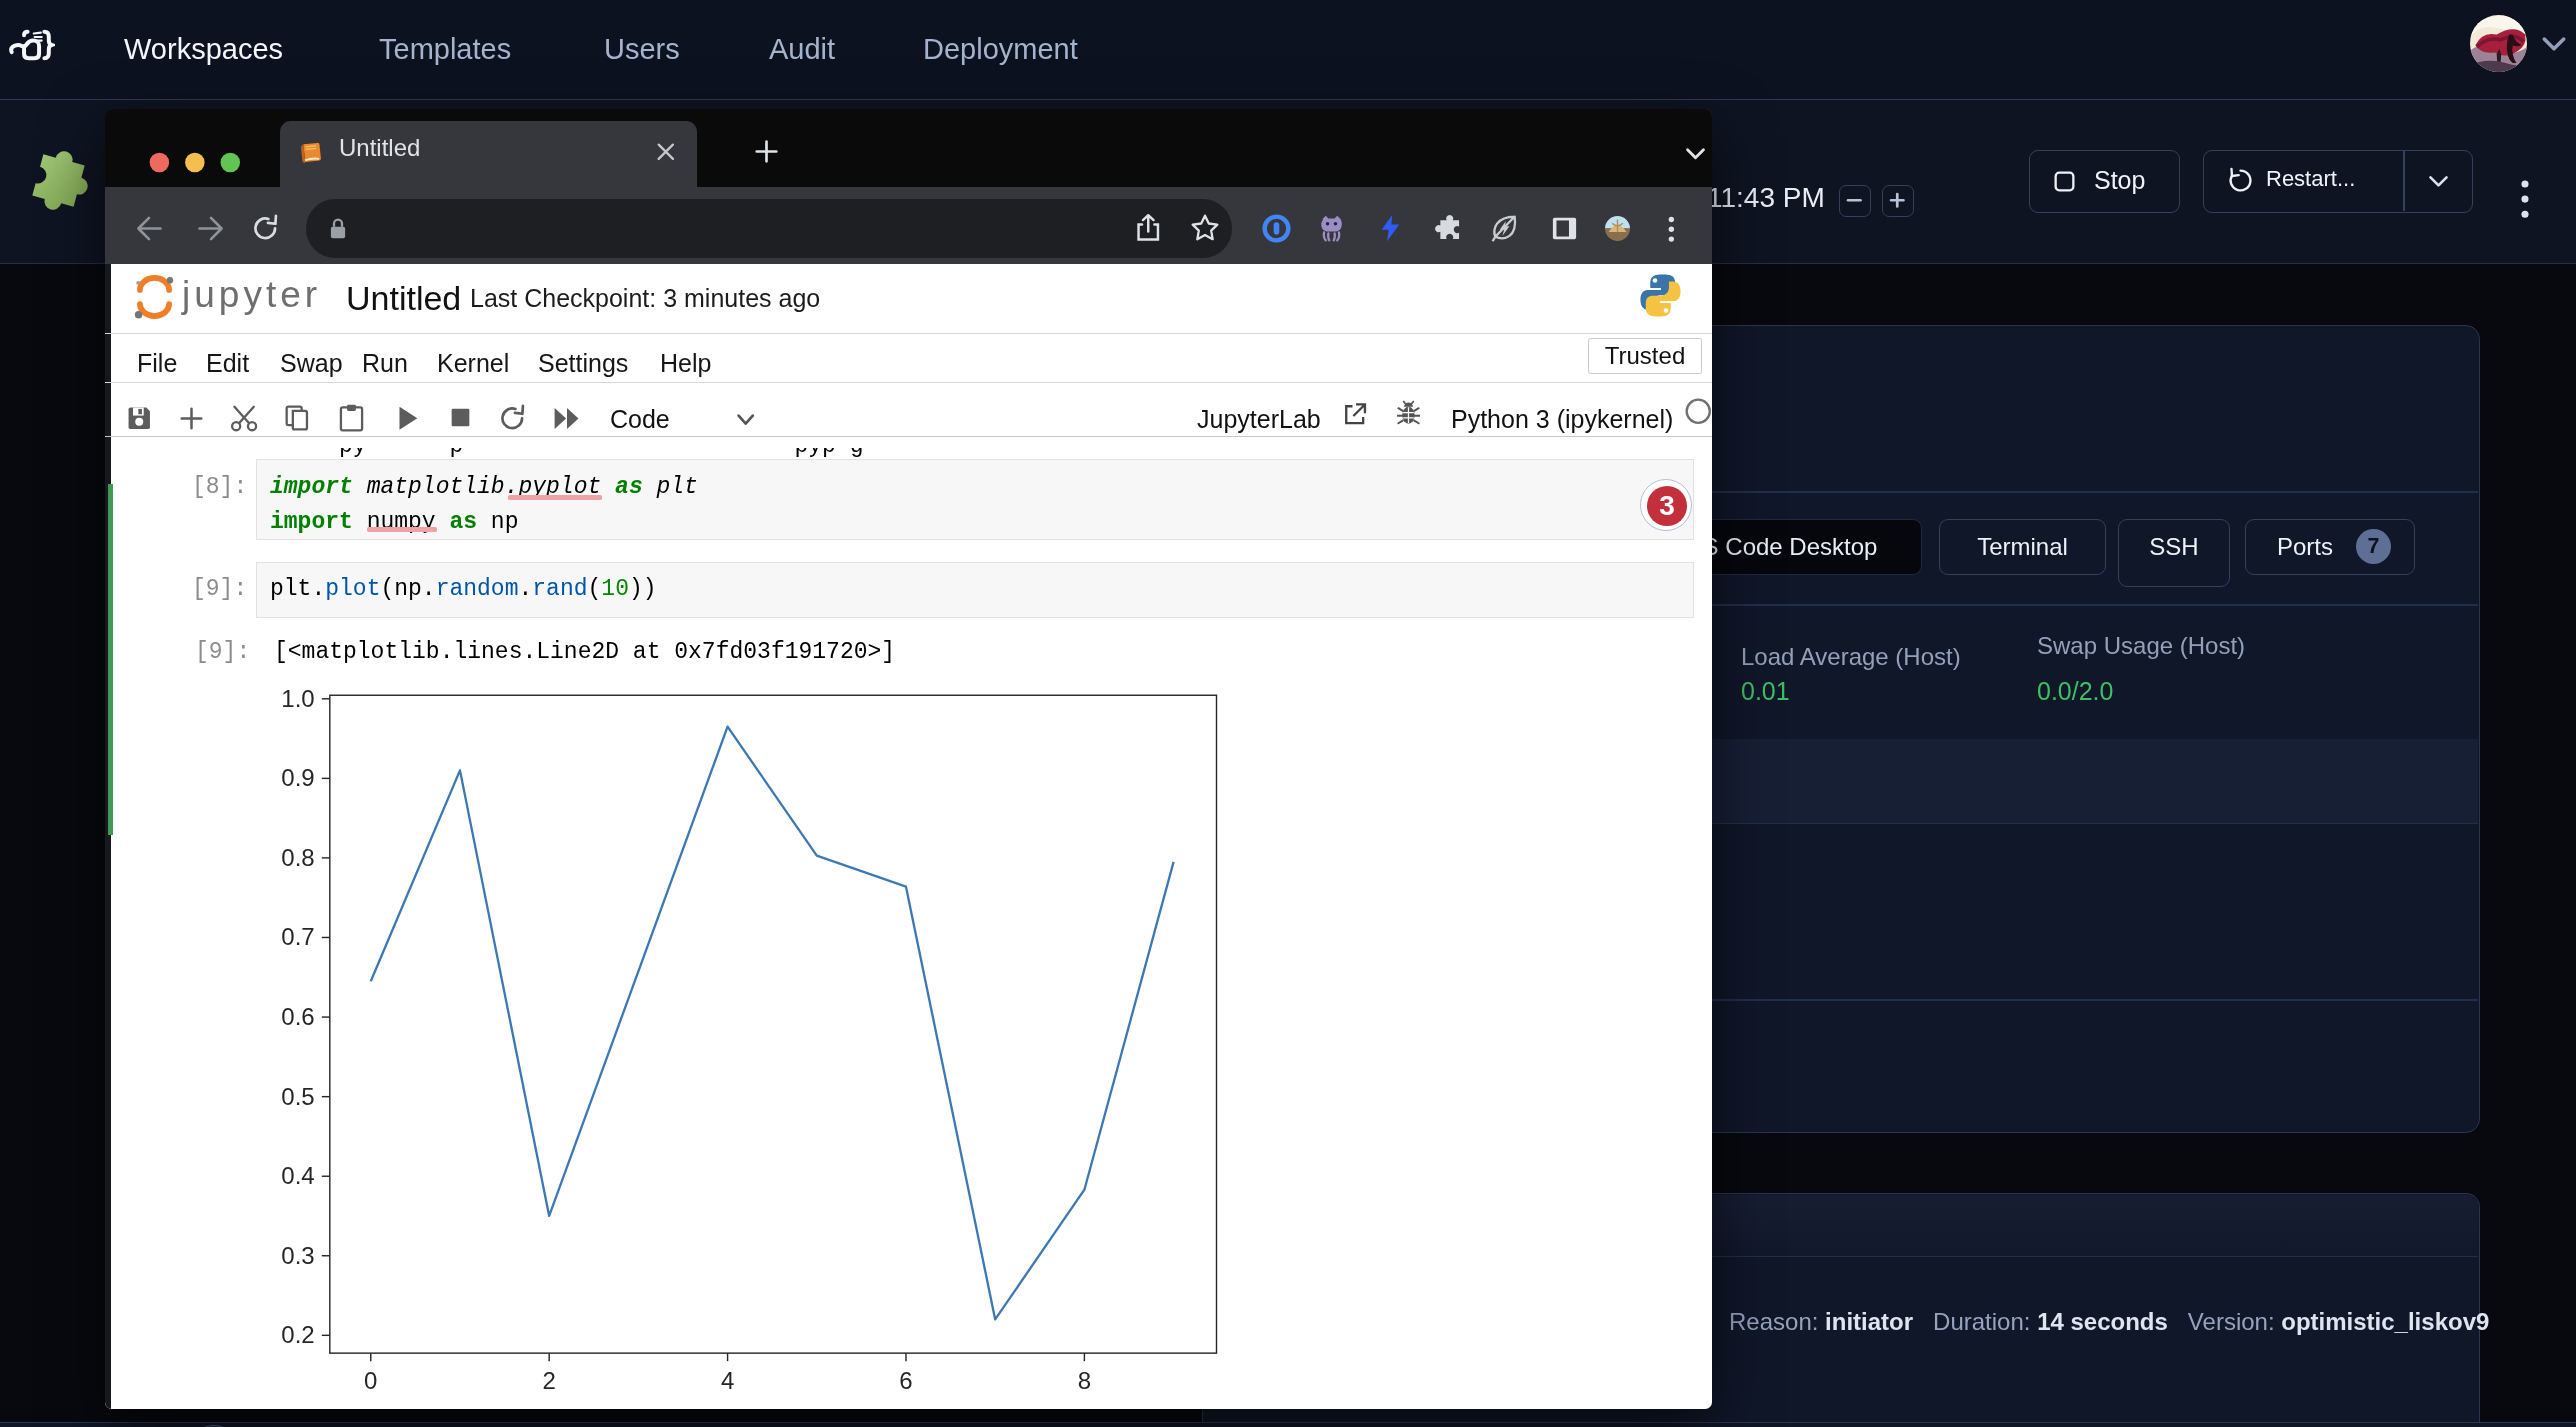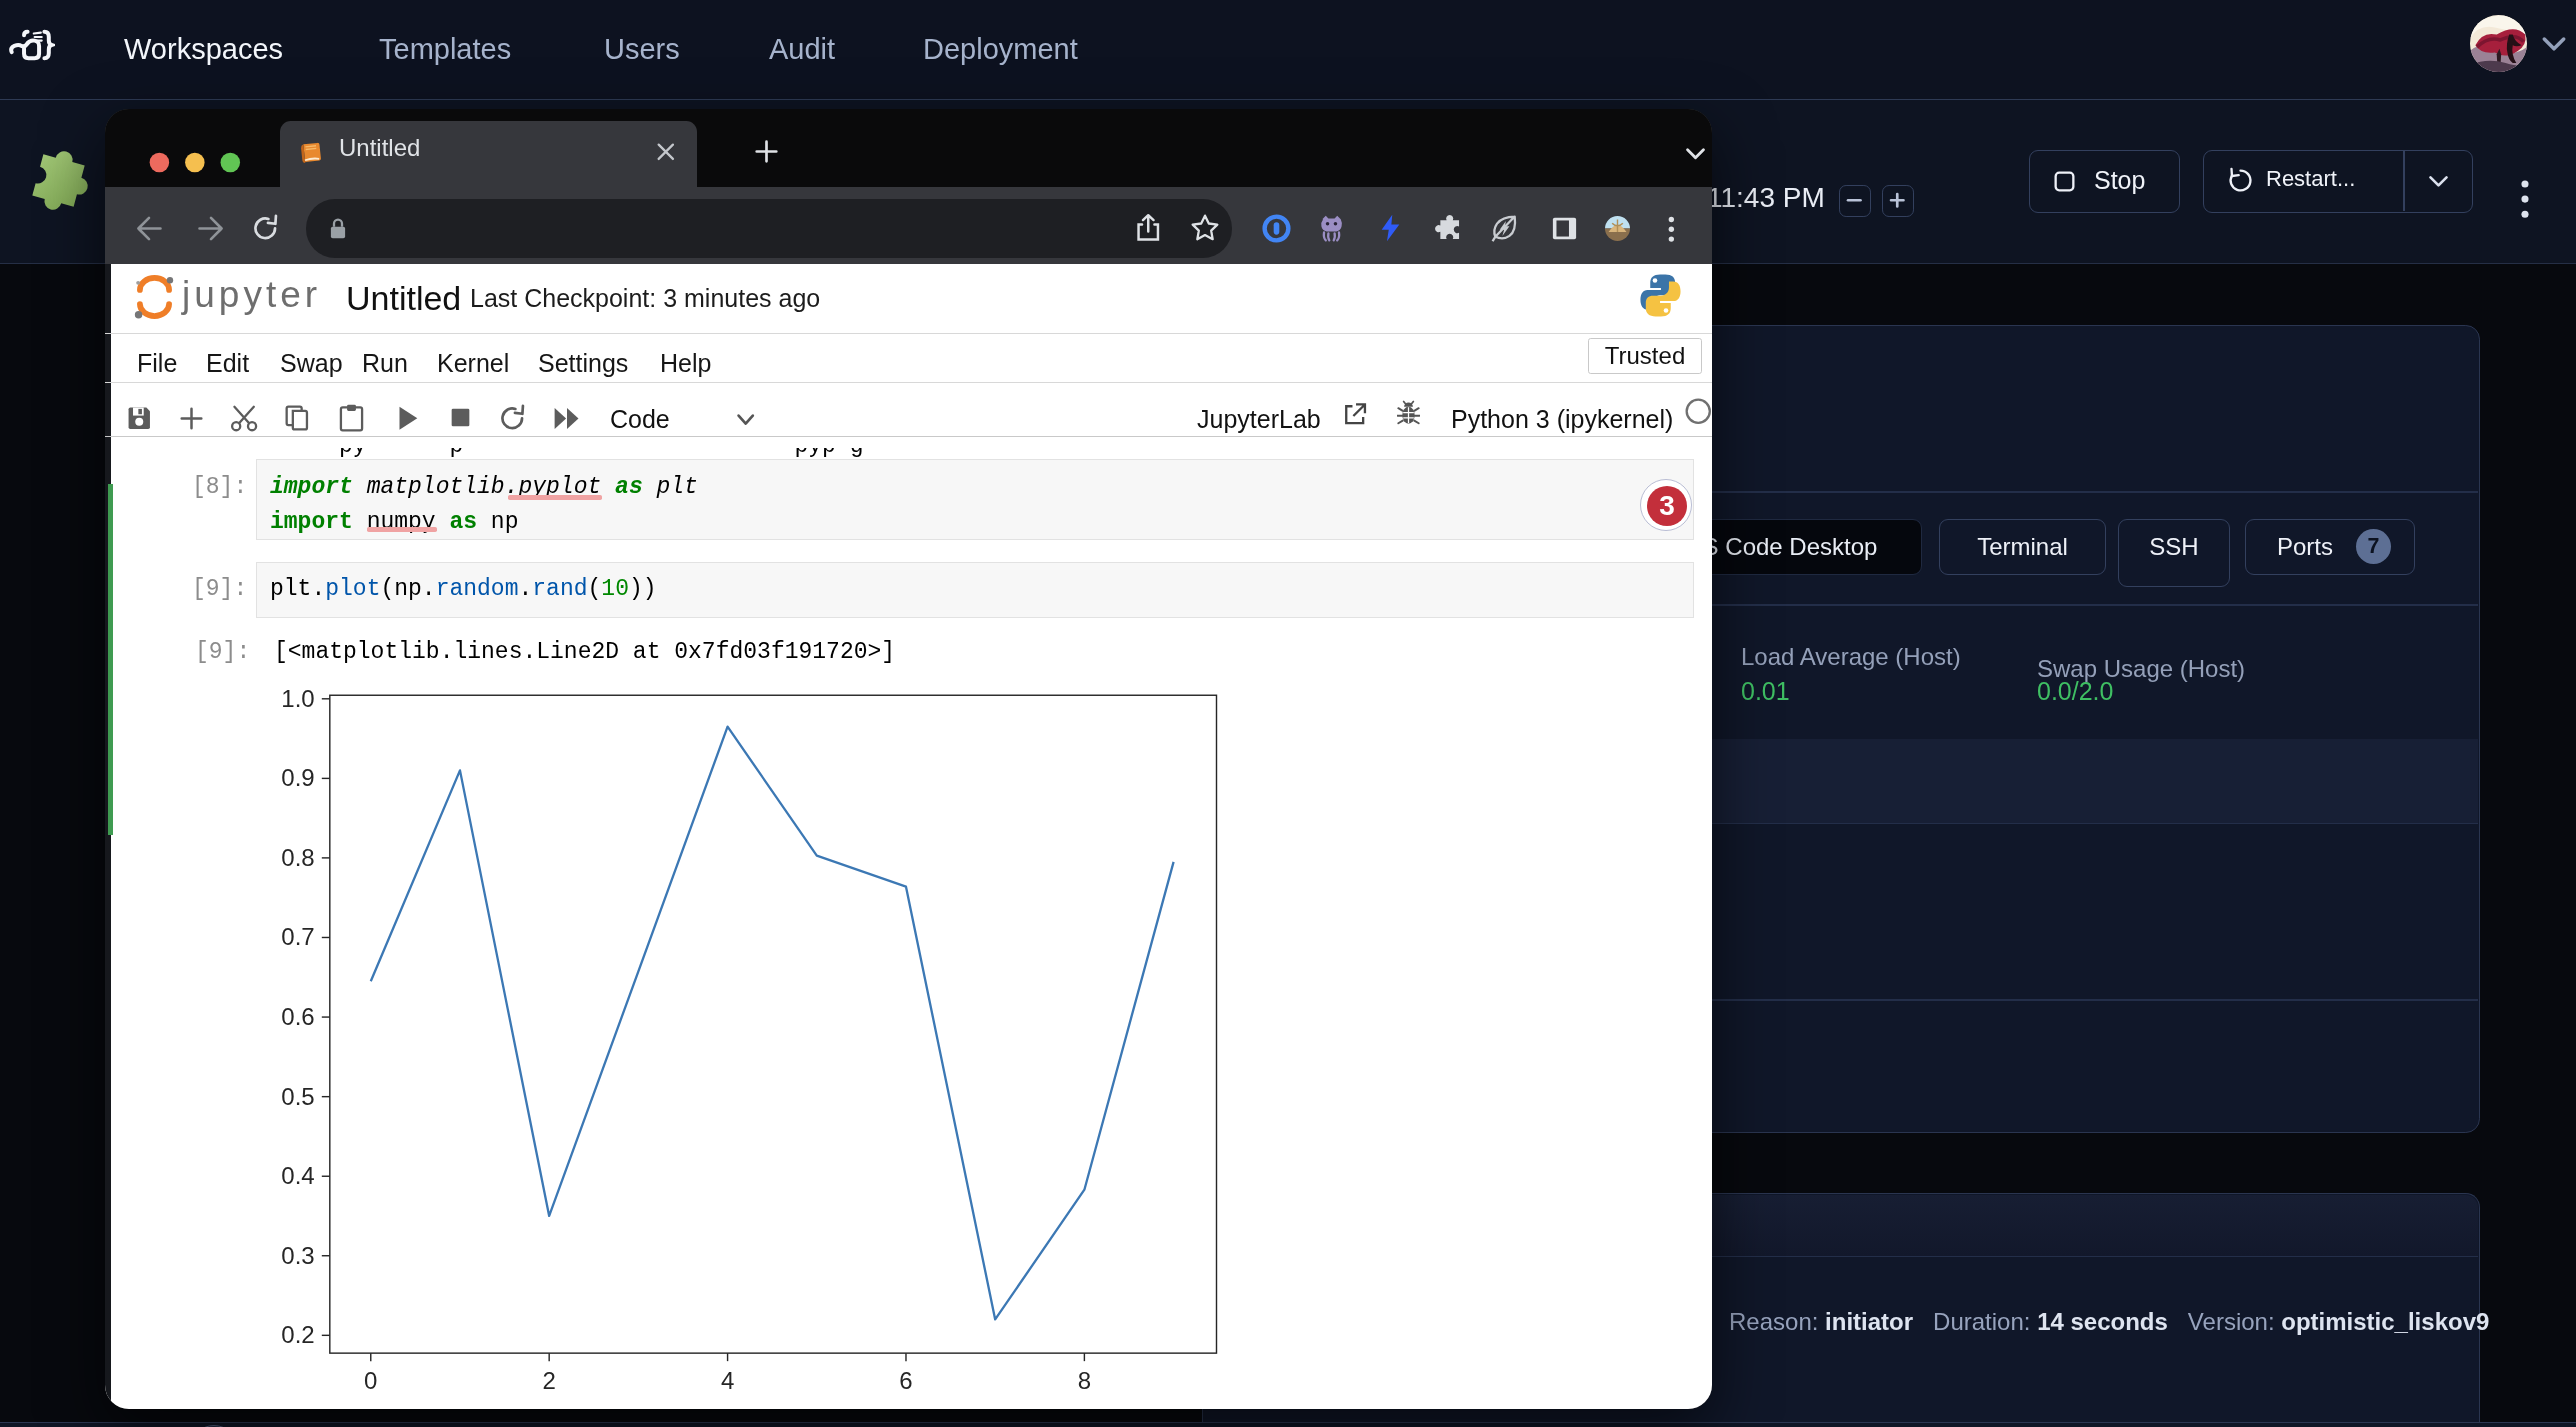--- a/index.html
+++ b/index.html
@@ -22,21 +22,21 @@
   #blackzone { position:absolute; left:0; top:264px; width:2576px; height:1158px;
     background:#07090e; }
 
   .panel { position:absolute; background:#101729; border:1.8px solid #2a3550; }
 
   .obtn { position:absolute; border:1.8px solid #33405e; border-radius:9px;
     color:#eef1f8; font-size:24px; }
 
   
   #win { position:absolute; left:105px; top:109px; width:1607px; height:1300px;
-    border-radius:24px; background:#404040; box-shadow:0 22px 62px rgba(0,0,0,.6);
+    border-radius:7px; background:#404040; box-shadow:0 22px 62px rgba(0,0,0,.6);
     overflow:hidden; }
   #tabstrip { position:absolute; left:0; top:0; width:1607px; height:78px; background:#0a0a0b; }
   #tab { position:absolute; left:175px; top:11.6px; width:417px; height:67px;
     background:#36373c; border-radius:10.7px 10.7px 0 0; }
   #toolbar { position:absolute; left:0; top:78px; width:1607px; height:77px; background:#36373c; }
   #pill { position:absolute; left:201px; top:90px; width:926px; height:59px;
     border-radius:29px; background:#1e1f23; }
   #content { position:absolute; left:0; top:155px; width:1607px; height:1146px;
     background:#ffffff; overflow:hidden; }
   .cellbox { position:absolute; background:#f7f7f7; border:1.8px solid #e2e2e2; }
@@ -145,21 +145,21 @@
   <div class="abs" style="left:1642px; top:519px; width:280px; height:56px; background:#05070d; border:1.8px solid #1f2940; border-radius:9px; text-align:center; line-height:53px; font-size:24px; color:#e9edf5;">VS Code Desktop</div>
   <div class="obtn" style="left:1939px; top:519px; width:167px; height:56px; text-align:center; line-height:53px;">Terminal</div>
   <div class="obtn" style="left:2118px; top:519px; width:112px; height:68px; text-align:center; line-height:53px;">SSH</div>
   <div class="obtn" style="left:2245px; top:519px; width:170px; height:56px;">
     <span style="position:absolute; left:31px; top:0; line-height:53px;">Ports</span>
     <span style="position:absolute; left:110px; top:9px; width:35px; height:35px; background:#5d6f94; border-radius:50%; text-align:center; line-height:35px; font-size:21.4px; font-weight:bold; color:#0c1220;">7</span>
   </div>
 
   <div class="abs" style="left:1741px; top:643px; font-size:24px; color:#94a0b9;">Load Average (Host)</div>
   <div class="abs" style="left:1741px; top:677px; font-size:25px; color:#3fbf63;">0.01</div>
-  <div class="abs" style="left:2037px; top:655px; font-size:24px; color:#94a0b9;">Swap Usage (Host)</div>
+  <div class="abs" style="left:2037px; top:632px; font-size:24px; color:#94a0b9;">Swap Usage (Host)</div>
   <div class="abs" style="left:2037px; top:677px; font-size:25px; color:#3fbf63;">0.0/2.0</div>
 
   <div class="panel" style="left:1202px; top:1193px; width:1278px; height:230px; border-radius:14.2px 14.2px 0 0; border-bottom:none;"></div>
   <div class="abs" style="left:1203px; top:1195px; width:1275px; height:62px; background:linear-gradient(#171e33,#12182b); border-radius:12.5px 12.5px 0 0; border-bottom:1.8px solid #232e49;"></div>
   <div class="abs" style="left:1729px; top:1308px; font-size:24px; color:#97a3bd;">Reason: <b style="color:#dee4f0;">initiator</b>&nbsp;&nbsp;&nbsp;Duration: <b style="color:#dee4f0;">14 seconds</b>&nbsp;&nbsp;&nbsp;Version: <b style="color:#dee4f0;">optimistic_liskov9</b></div>
 
   <div class="abs" style="left:0; top:1422px; width:2576px; height:14.2px; background:#0f1626; border-top:1.8px solid #2c3752;"></div>
   <div class="abs" style="left:190px; top:1425px; width:48px; height:48px; border-radius:50%; background:#202a42; border:1.8px solid #525f7e;"></div>
 
   <div id="win">

